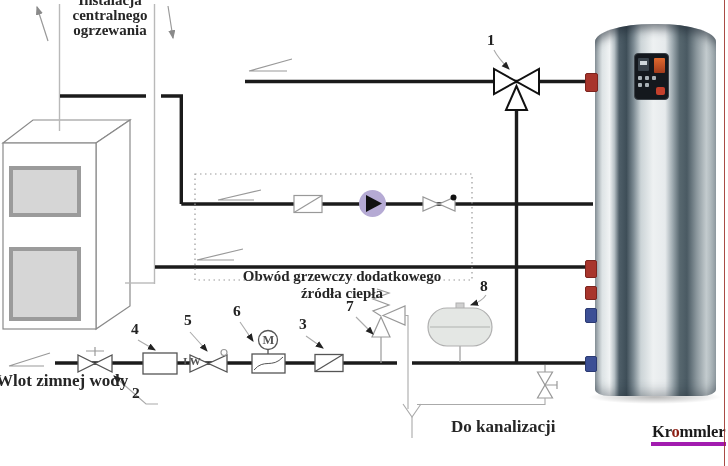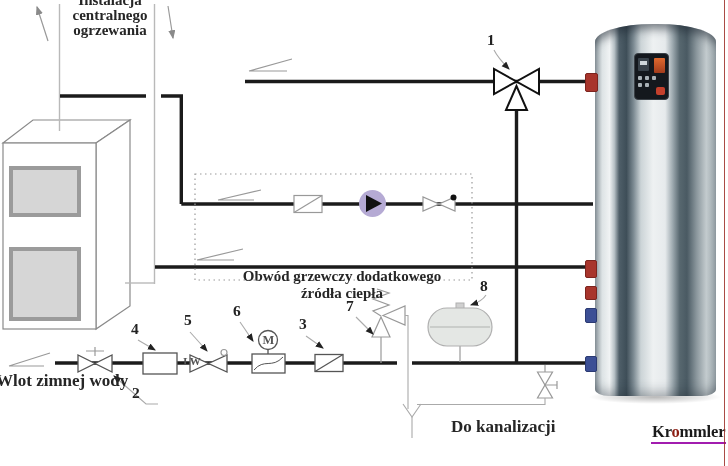--- a/index.html
+++ b/index.html
@@ -47,21 +47,21 @@
   .stub.red{background:var(--hot-port,#a8352c);border:1px solid #7c241e;}
   .stub.blue{background:var(--cold-port,#3c4f95);border:1px solid #2b3a72;}
   .s1{left:585px;top:73px;width:11px;height:17px;}
   .s2{left:585px;top:260px;width:10px;height:16px;}
   .s3{left:585px;top:286px;width:10px;height:12px;}
   .s4{left:585px;top:308px;width:10px;height:13px;}
   .s5{left:585px;top:356px;width:10px;height:14px;}
 
   
   .brand{position:absolute;z-index:4;left:651px;top:422px;font-size:16.5px;font-weight:bold;
-    color:#1a1a1a;border-bottom:2px solid #a21caf;padding:0 1px 0 1px;letter-spacing:-.2px;}
+    color:#1a1a1a;border-bottom:4px solid #a21caf;padding:0 1px 0 1px;letter-spacing:-.2px;}
   .brand .o{color:var(--brand-accent,#8c1f14);}
 
   .edge-line{position:absolute;z-index:5;left:723.5px;top:0;width:1.6px;height:466px;
     background:var(--edge-line,#9b2b26);opacity:.85;}
 
   
   .pipe{stroke:var(--pipe,#1b1b1b);stroke-width:3.4;fill:none;}
   .thin{stroke:#b9b9b9;stroke-width:1.4;fill:none;}
   .sym{stroke:#555;stroke-width:1.3;fill:#fff;}
   .symg{stroke:#999;stroke-width:1.2;fill:#fff;}

